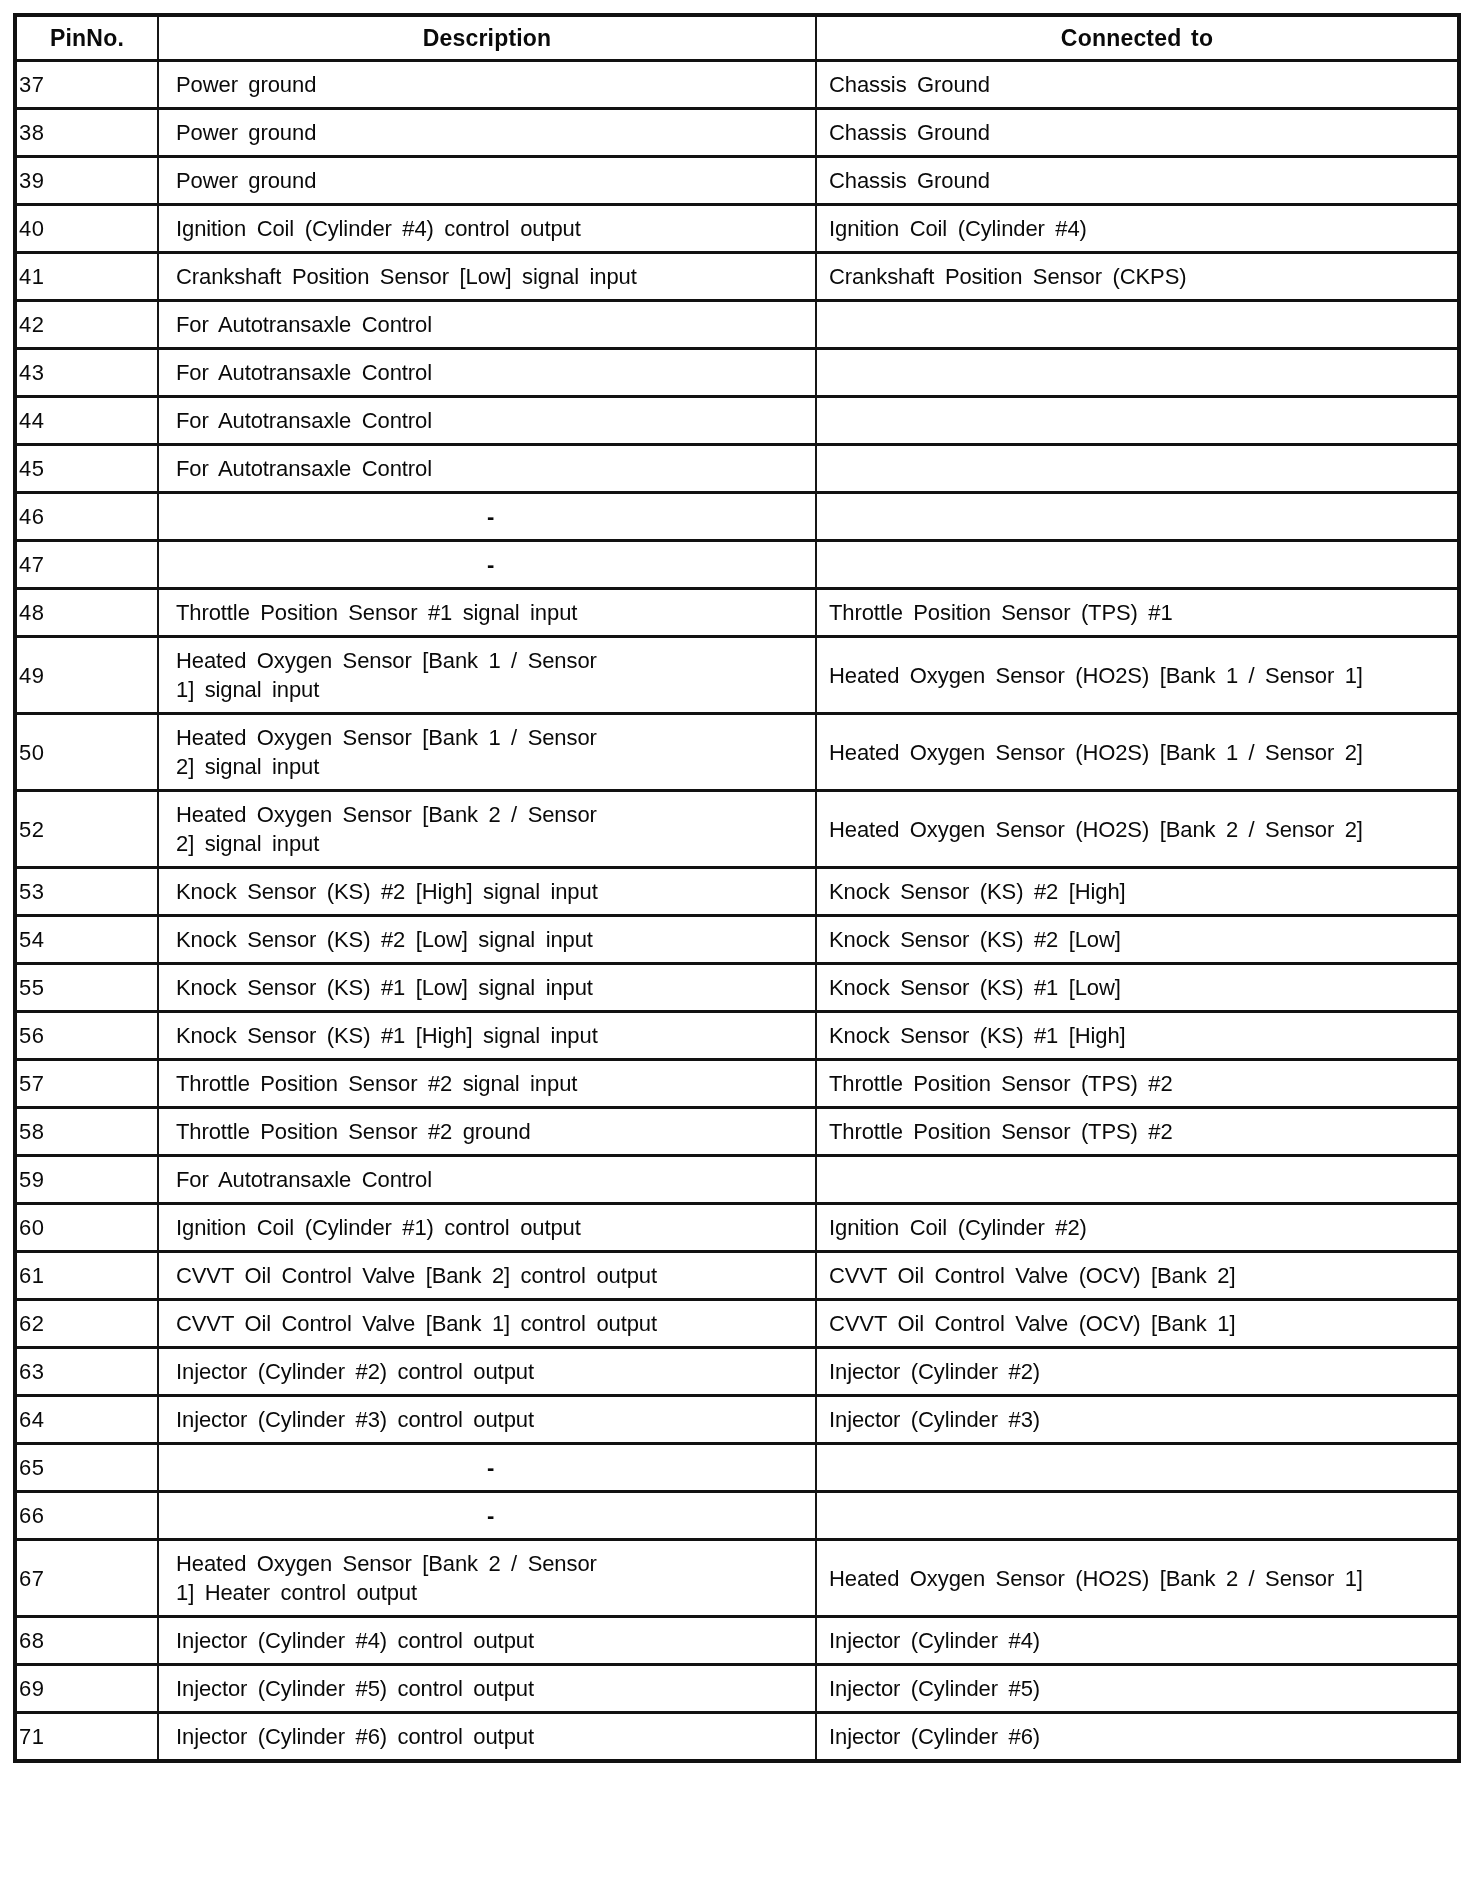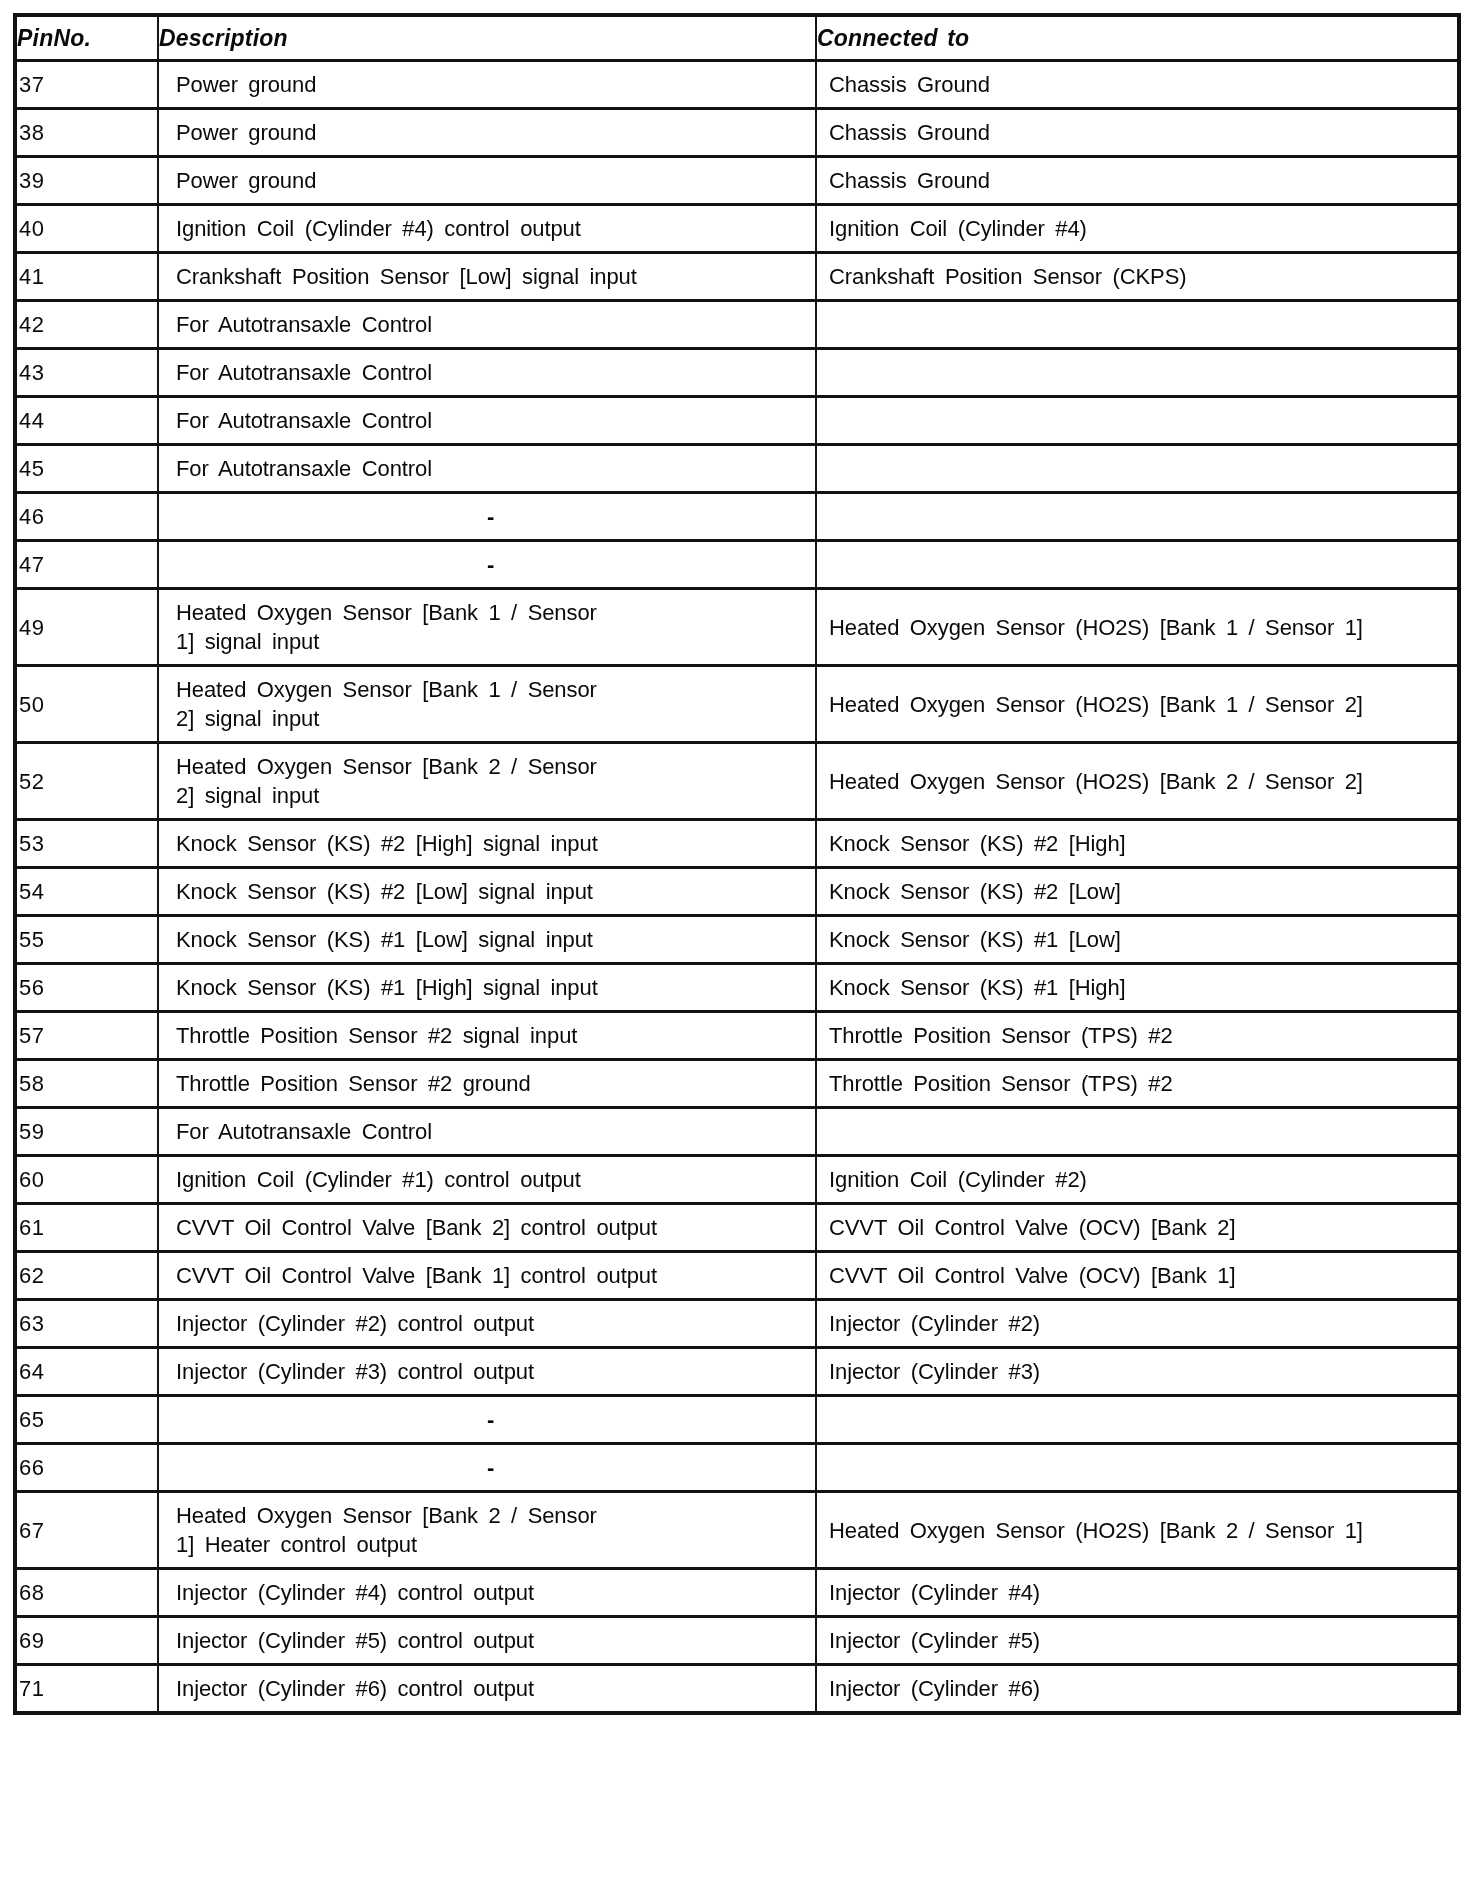--- a/index.html
+++ b/index.html
@@ -33,26 +33,25 @@
     border-left: 2px solid #161616;
     border-right: 2px solid #161616;
     border-top: 3px solid #121212;
     border-bottom: 3px solid #121212;
     vertical-align: middle;
     overflow: hidden;
   }
   th {
     font-size: 23px;
     font-weight: bold;
-    text-align: left;
+    text-align: center;
     height: 42px;
     letter-spacing: 0.2px;
     word-spacing: 3px;
     padding: 0;
-    font-style: italic;
   }
   td {
     font-size: 22px;
     line-height: 29px;
     letter-spacing: -0.1px;
     word-spacing: 4.5px;
     padding: 8px 10px 8px 17px;
   }
   td.pin {
     padding: 8px 2px;
@@ -137,20 +136,25 @@
     <td class="pin">46</td>
     <td class="desc dash">-</td>
     <td class="conn"></td>
   </tr>
         <tr>
     <td class="pin">47</td>
     <td class="desc dash">-</td>
     <td class="conn"></td>
   </tr>
         <tr>
+    <td class="pin">48</td>
+    <td class="desc">Throttle Position Sensor #1 signal input</td>
+    <td class="conn">Throttle Position Sensor (TPS) #1</td>
+  </tr>
+        <tr>
     <td class="pin">49</td>
     <td class="desc">Heated Oxygen Sensor [Bank 1 / Sensor
 1] signal input</td>
     <td class="conn">Heated Oxygen Sensor (HO2S) [Bank 1 / Sensor 1]</td>
   </tr>
         <tr>
     <td class="pin">50</td>
     <td class="desc">Heated Oxygen Sensor [Bank 1 / Sensor
 2] signal input</td>
     <td class="conn">Heated Oxygen Sensor (HO2S) [Bank 1 / Sensor 2]</td>

